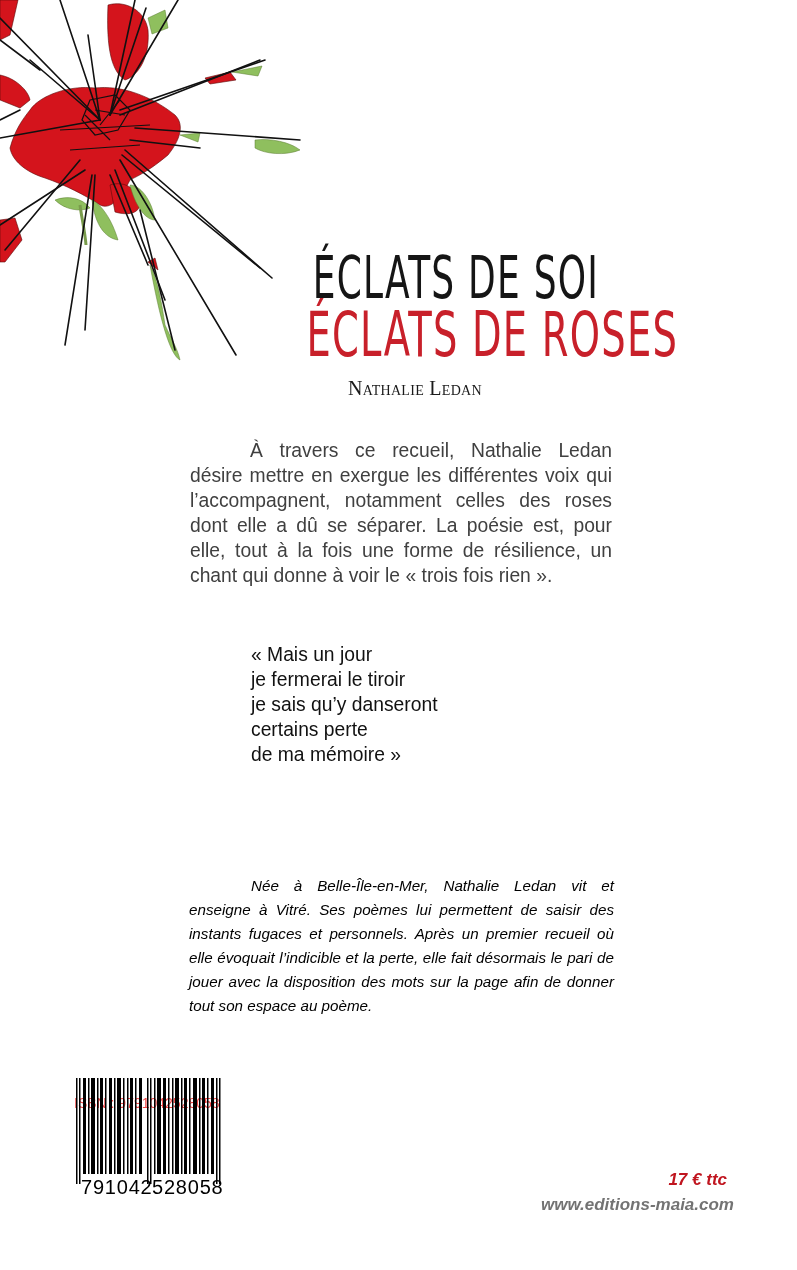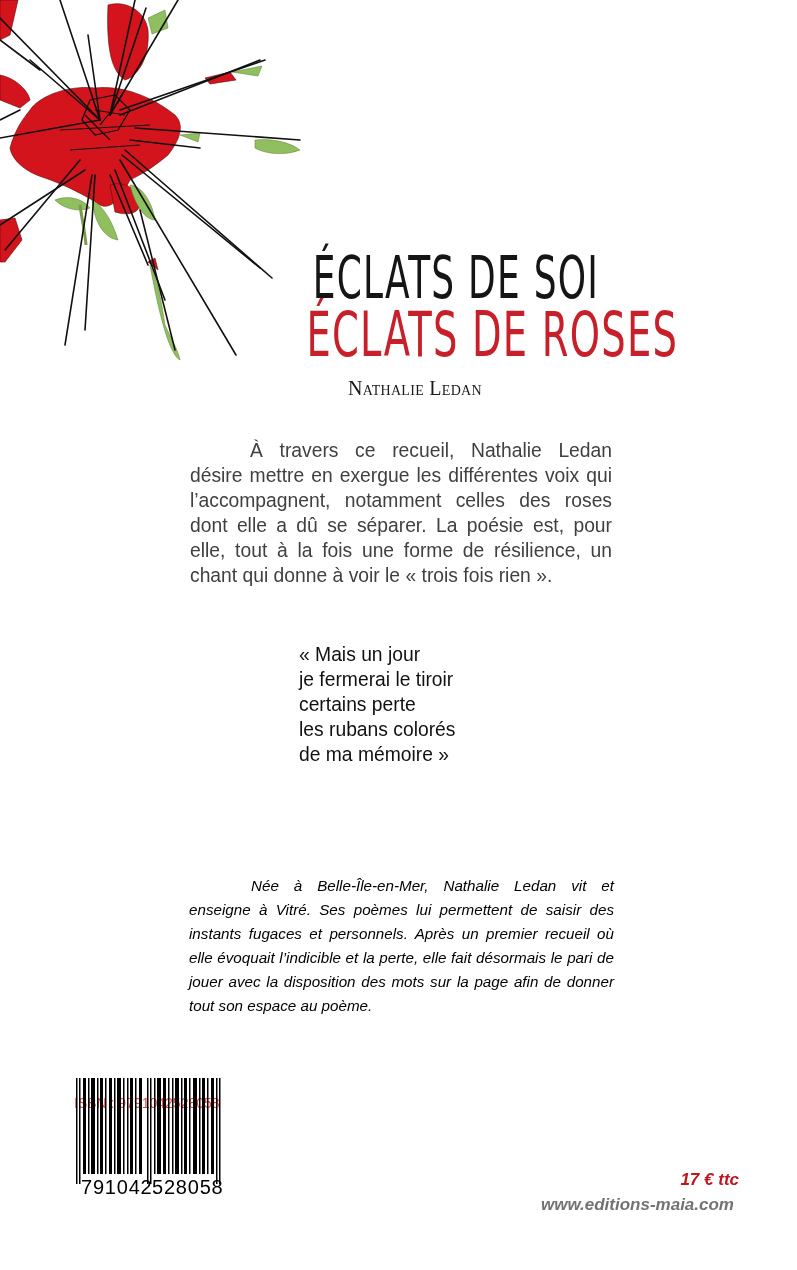--- a/index.html
+++ b/index.html
@@ -3,26 +3,26 @@
 <meta charset="utf-8">
 <style>
   html, body { margin: 0; padding: 0; background: #ffffff; }
   body { width: 797px; height: 1270px; position: relative; overflow: hidden; font-family: "Liberation Sans", sans-serif; color: #111; }
   .art { position: absolute; left: 0; top: 0; width: 320px; height: 370px; }
   .title { position: absolute; left: 250px; width: 330px; text-align: center; font-family: "DejaVu Sans", sans-serif; font-weight: normal; letter-spacing: 2px; transform: scaleX(0.62); transform-origin: center; white-space: nowrap; }
   .title1 { top: 244px; font-size: 58px; color: #151515; }
   .title2 { top: 298px; font-size: 62px; color: #c8202a; left: 240px; width: 350px; }
   .author { position: absolute; top: 377px; left: 250px; width: 330px; text-align: center; font-family: "Liberation Serif", serif; font-size: 20px; font-variant: small-caps; color: #1a1a1a; letter-spacing: 0.3px; }
   .blurb { position: absolute; left: 190px; top: 438px; width: 422px; font-size: 19.3px; line-height: 25px; text-align: justify; text-indent: 60px; color: #404040; }
-  .poem { position: absolute; left: 251px; top: 642px; font-size: 19.3px; line-height: 25px; color: #111; margin-left: 48px; }
+  .poem { position: absolute; left: 251px; top: 642px; font-size: 19.3px; line-height: 25px; color: #111; }
   .poem div { white-space: nowrap; }
   .bio { position: absolute; left: 189px; top: 874px; width: 425px; font-size: 15.2px; line-height: 24px; font-style: italic; text-align: justify; text-indent: 62px; color: #000000; }
   .isbn-label { position: absolute; left: 74px; top: 1057px; font-size: 14px; color: #ef4444; margin-top: 38px; }
   .barcode { position: absolute; left: 76px; top: 1078px; width: 150px; height: 118px; }
-  .price { position: absolute; right: 58px; top: 1170px; font-size: 17px; font-weight: bold; font-style: italic; color: #c0151f; }
+  .price { position: absolute; right: 70px; top: 1170px; font-size: 17px; font-weight: bold; font-style: italic; color: #c0151f; }
   .website { position: absolute; right: 63px; top: 1195px; font-size: 17px; font-weight: bold; font-style: italic; color: #737373; text-align: right; }
 </style>
 </head>
 <body>
 
 <svg class="art" viewBox="0 0 320 370" xmlns="http://www.w3.org/2000/svg">
 
   <g fill="#d4141c" stroke="#5a0a0a" stroke-width="0.6">
     <path d="M0 0 L18 0 L10 35 L0 40 Z"></path>
     <path d="M108 5 C125 0 145 10 148 30 C150 55 140 75 125 80 C112 72 106 50 108 5 Z"></path>
@@ -82,22 +82,22 @@
 
 <div class="title title1">ÉCLATS DE SOI</div>
 <div class="title title2">ÉCLATS DE ROSES</div>
 <div class="author">Nathalie Ledan</div>
 
 <div class="blurb">À travers ce recueil, Nathalie Ledan désire mettre en exergue les différentes voix qui l’accompagnent, notamment celles des roses dont elle a dû se séparer. La poésie est, pour elle, tout à la fois une forme de résilience, un chant qui donne à voir le « trois fois rien ».</div>
 
 <div class="poem">
   <div>« Mais un jour</div>
   <div>je fermerai le tiroir</div>
+  <div>je sais qu’y danseront</div>
   <div>certains perte</div>
-  <div>les rubans colorés</div>
   <div>de ma mémoire »</div>
 </div>
 
 <div class="bio">Née à Belle-Île-en-Mer, Nathalie Ledan vit et enseigne à Vitré. Ses poèmes lui permettent de saisir des instants fugaces et personnels. Après un premier recueil où elle évoquait l’indicible et la perte, elle fait désormais le pari de jouer avec la disposition des mots sur la page afin de donner tout son espace au poème.</div>
 
 <div class="isbn-label">ISBN : 9791042528058</div>
 
 <svg class="barcode" viewBox="0 0 150 118" xmlns="http://www.w3.org/2000/svg">
   <g fill="#000">
     <rect x="0" y="0" width="1.5" height="106"></rect>

